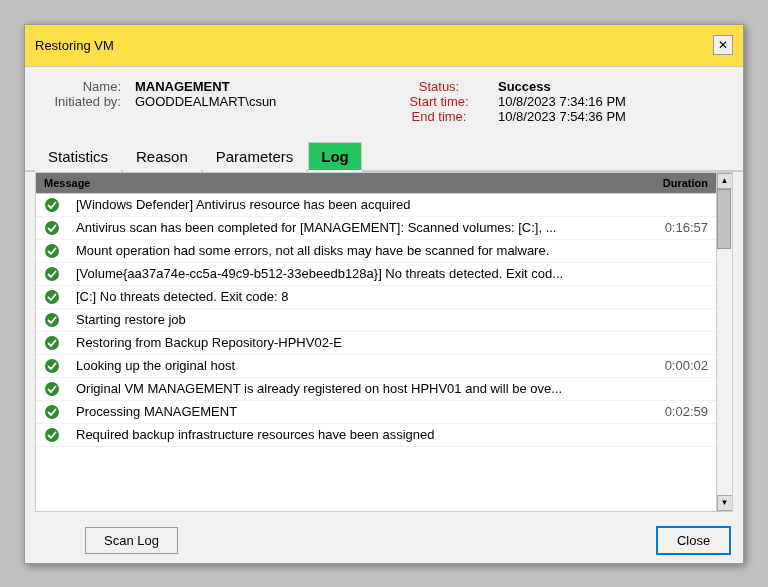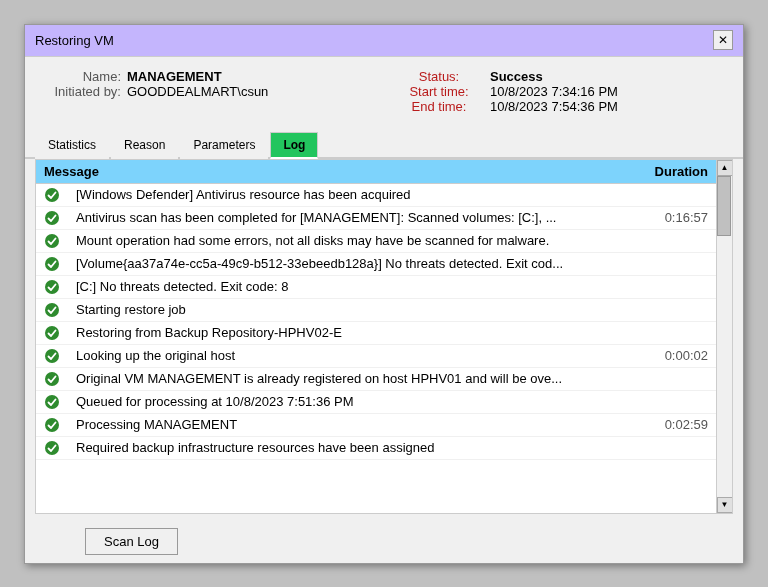--- a/index.html
+++ b/index.html
@@ -16,27 +16,27 @@
     .dialog {
       background: #f0f0f0;
       border: 1px solid #999;
       box-shadow: 2px 2px 8px rgba(0,0,0,0.4);
       width: 720px;
       min-height: 540px;
       display: flex;
       flex-direction: column;
     }
     .title-bar {
-      background: #c4b5fd;
+      background: #fde047;
       border-bottom: 1px solid #ccc;
       display: flex;
       align-items: center;
       justify-content: space-between;
       padding: 6px 10px;
-      height: 32px;
+      height: 42px;
     }
     .title-bar-text {
       font-size: 13px;
       font-weight: 400;
       color: #000;
     }
     .close-btn {
       width: 20px;
       height: 20px;
       border: 1px solid #999;
@@ -50,21 +50,21 @@
     }
     .info-section {
       padding: 12px 16px;
       display: grid;
       grid-template-columns: 1fr 1fr;
       gap: 4px 20px;
       background: #f0f0f0;
     }
     .info-row {
       display: flex;
-      gap: 6px;
+      gap: 14px;
       align-items: baseline;
     }
     .info-label {
       color: #b91c1c;
       min-width: 90px;
       text-align: center;
     }
     .info-label-left {
       color: #555;
       min-width: 80px;
@@ -82,21 +82,21 @@
       padding: 0 10px;
       border-bottom: 2px solid #ccc;
       margin-top: 4px;
       background: #f0f0f0;
     }
     .tab {
       padding: 5px 12px;
       cursor: pointer;
       border: 1px solid transparent;
       border-bottom: none;
-      font-size: 12px;
+      font-size: 15px;
       color: #000;
       background: #f0f0f0;
       margin-right: 2px;
       position: relative;
       bottom: -2px;
     }
     .tab.active {
       background: #22c55e;
       border-color: #ccc;
       border-bottom: 2px solid #fff;
@@ -114,26 +114,26 @@
     .log-scroll {
       flex: 1;
       overflow-y: auto;
       overflow-x: hidden;
     }
     .log-table {
       width: 100%;
       border-collapse: collapse;
     }
     .log-table thead th {
-      background: #7dd3fc;
+      background: #737373;
       border-bottom: 1px solid #ccc;
       text-align: left;
       padding: 4px 8px;
       font-weight: 600;
-      font-size: 13px;
+      font-size: 11px;
       position: sticky;
       top: 0;
     }
     .log-table thead th.duration-col {
       text-align: right;
       min-width: 70px;
     }
     .log-table tbody tr {
       border-bottom: 1px solid #f0f0f0;
     }
@@ -404,34 +404,20 @@
             </tr>
             <tr>
               <td>
                 <div class="msg-cell">
                   <span class="check-icon">
                     <svg viewBox="0 0 16 16" xmlns="http://www.w3.org/2000/svg">
       <circle cx="8" cy="8" r="7" fill="#2e8b2e"></circle>
       <polyline points="4.5,8.5 7,11 11.5,5.5" fill="none" stroke="white" stroke-width="1.8" stroke-linecap="round" stroke-linejoin="round"></polyline>
     </svg>
                   </span>
-                  <span>Queued for processing at 10/8/2023 7:51:36 PM</span>
-                </div>
-              </td>
-              <td class="duration-cell"></td>
-            </tr>
-            <tr>
-              <td>
-                <div class="msg-cell">
-                  <span class="check-icon">
-                    <svg viewBox="0 0 16 16" xmlns="http://www.w3.org/2000/svg">
-      <circle cx="8" cy="8" r="7" fill="#2e8b2e"></circle>
-      <polyline points="4.5,8.5 7,11 11.5,5.5" fill="none" stroke="white" stroke-width="1.8" stroke-linecap="round" stroke-linejoin="round"></polyline>
-    </svg>
-                  </span>
                   <span>Processing MANAGEMENT</span>
                 </div>
               </td>
               <td class="duration-cell">0:02:59</td>
             </tr>
             <tr>
               <td>
                 <div class="msg-cell">
                   <span class="check-icon">
                     <svg viewBox="0 0 16 16" xmlns="http://www.w3.org/2000/svg">
@@ -453,14 +439,15 @@
         <div class="scrollbar-thumb"></div>
       </div>
       <div class="scrollbar-arrow">▼</div>
     </div>
   </div>
 
   <div style="height:6px;"></div>
 
   <div class="footer">
     <button class="btn">Scan Log</button>
+    <button class="btn btn-close">Close</button>
   </div>
 </div>
 
 </body></html>

